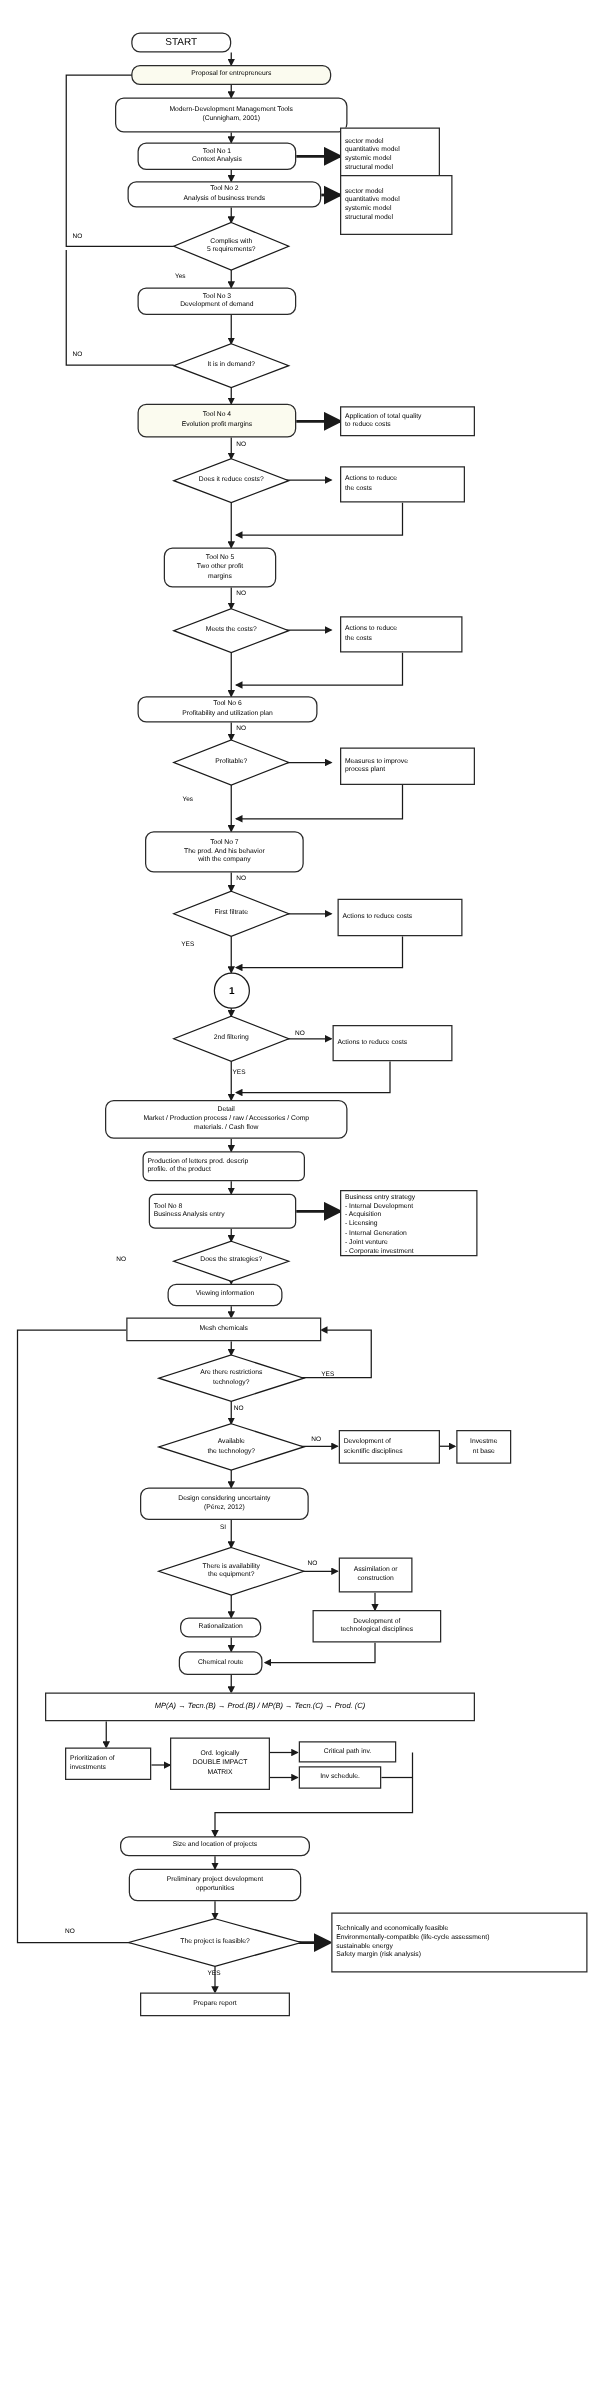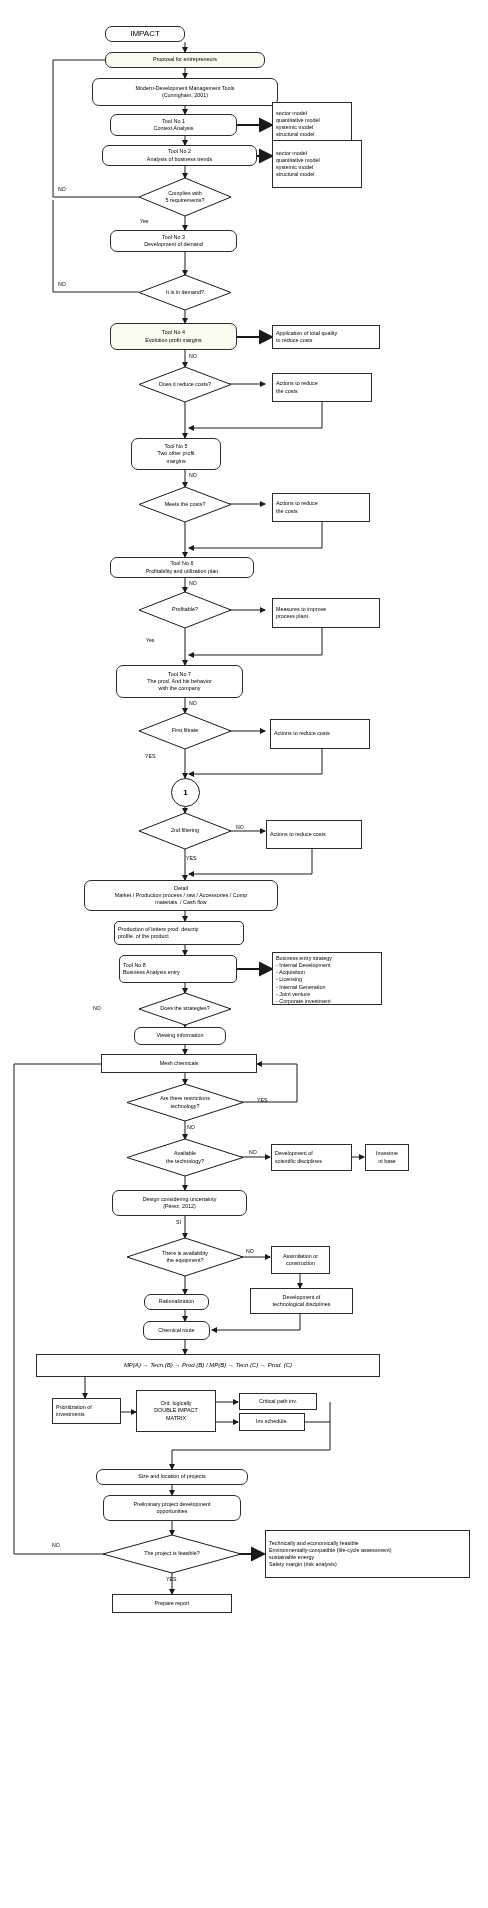--- a/index.html
+++ b/index.html
@@ -157,21 +157,21 @@
 
     <g stroke="#1a1a1a" stroke-width="2.2" fill="none">
       <path d="M237,125 L272,125" marker-end="url(#ahb)"></path>
       <path d="M257,156 L272,156" marker-end="url(#ahb)"></path>
       <path d="M237,337 L272,337" marker-end="url(#ahb)"></path>
       <path d="M237,969 L272,969" marker-end="url(#ahb)"></path>
       <path d="M219,1554 L264,1554" marker-end="url(#ahb)"></path>
     </g>
   </svg>
 
-  <div class="node rr start" style="left:105px;top:26px;width:80px;height:16px;">IMPACT</div>
+  <div class="node rr start" style="left:105px;top:26px;width:80px;height:16px;">START</div>
 
   <div class="node rr cream" style="left:105px;top:52px;width:160px;height:16px;">Proposal for entrepreneurs</div>
 
   <div class="node rr" style="left:92px;top:78px;width:186px;height:28px;flex-direction:column;">
     <span>Modern-Development Management Tools</span>
     <span>(Cunnigham, 2001)</span>
   </div>
 
   <div class="node rr thick" style="left:110px;top:114px;width:127px;height:22px;flex-direction:column;">
     <span>Tool No 1</span>

